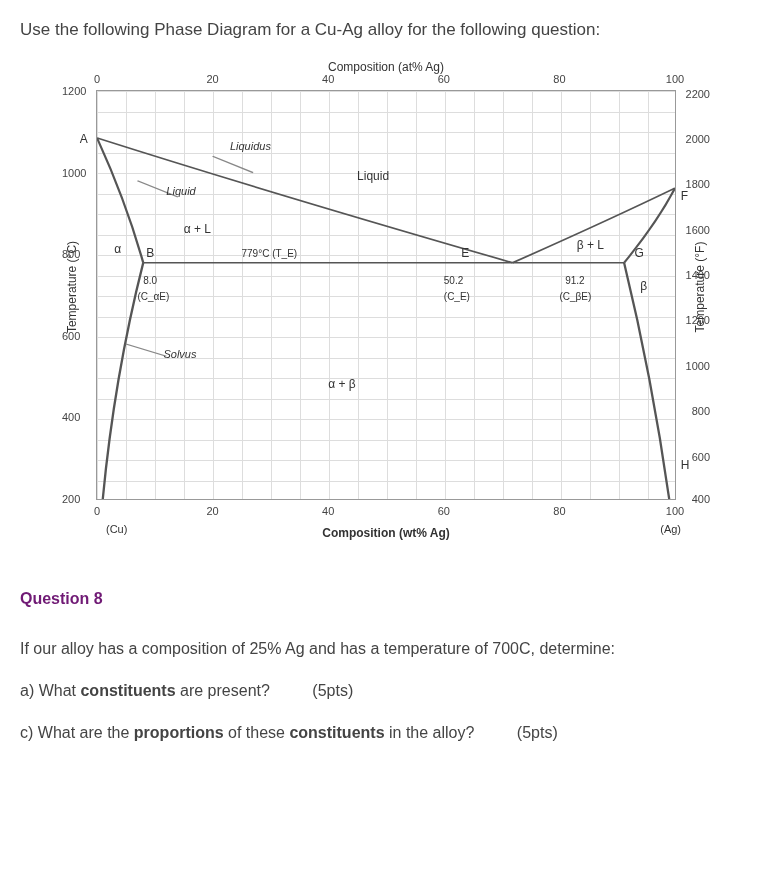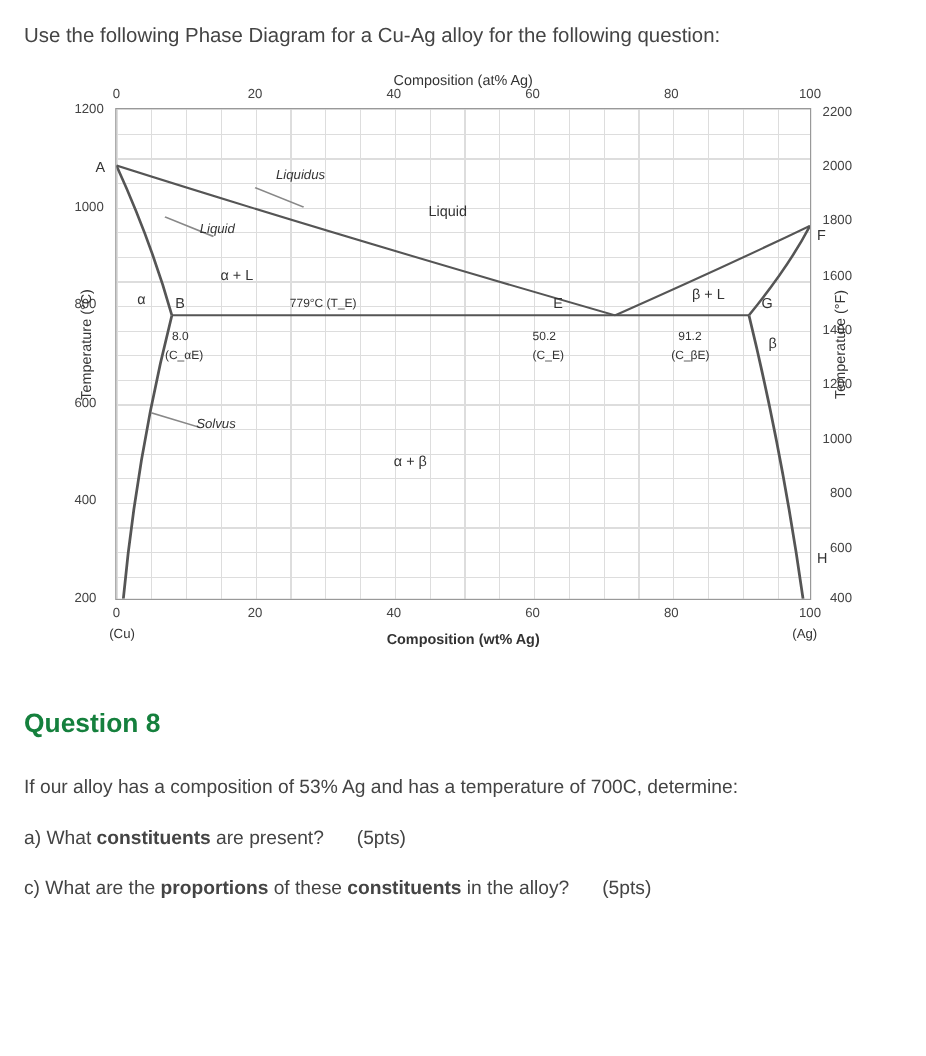--- a/index.html
+++ b/index.html
@@ -39,25 +39,25 @@
     }
     .tick-top { top: -18px; transform: translateX(-50%); }
     .tick-bottom { bottom: -18px; transform: translateX(-50%); }
     .tick-left { left: -35px; transform: translateY(-50%); }
     .tick-right { right: -35px; transform: translateY(-50%); }
     .curve-label { position: absolute; font-size: 11px; font-style: italic; color: #333; }
     .region-label { position: absolute; font-size: 12px; color: #333; }
     .point-label { position: absolute; font-size: 10px; color: #333; }
     svg.curves { position: absolute; left: 0; top: 0; width: 100%; height: 100%; }
     .corner-label { position: absolute; font-size: 11px; }
-    .question-title { font-size: 22px; color: #15803d; margin: 50px 0 25px; }
+    .question-title { font-size: 16px; color: #701a75; margin: 50px 0 25px; }
     .question-body { font-size: 16px; line-height: 2; color: #444; }
     .question-body p { margin-bottom: 10px; }
     b { font-weight: bold; margin-top: 18px; }
-    .pts { margin-left: 23px; text-align: right; }
+    .pts { margin-left: 38px; text-align: right; }
   </style>
 </head>
 <body>
 
 <p class="intro">Use the following Phase Diagram for a Cu-Ag alloy for the following question:</p>
 
 <div class="diagram-container">
   <div class="axis-label-top">Composition (at% Ag)</div>
 
   <div class="plot-area">
@@ -135,28 +135,28 @@
     <span class="point-label" style="left:81%; top:45%">91.2</span>
     <span class="point-label" style="left:80%; top:49%">(C_βE)</span>
     <span class="curve-label" style="left:11.5%; top:63%">Solvus</span>
     <span class="region-label" style="left:40%; top:70%">α + β</span>
     <span class="region-label" style="left:101%; top:90%">H</span>
   </div>
 
   <div class="axis-label-left">Temperature (°C)</div>
   <div class="axis-label-right">Temperature (°F)</div>
   <div class="axis-label-bottom">Composition (wt% Ag)</div>
-  <span class="corner-label" style="position:absolute; left:55px; bottom:5px">(Cu)</span>
+  <span class="corner-label" style="position:absolute; left:70px; bottom:5px">(Cu)</span>
   <span class="corner-label" style="position:absolute; right:55px; bottom:5px">(Ag)</span>
 </div>
 
 <h2 class="question-title">Question 8</h2>
 
 <div class="question-body">
-  <p>If our alloy has a composition of 53% Ag and has a temperature of 700C, determine:</p>
+  <p>If our alloy has a composition of 25% Ag and has a temperature of 700C, determine:</p>
   <p>
     <span>a) What </span><b>constituents</b><span> are present?</span>
     <span class="pts">(5pts)</span>
   </p>
   <p>
     <span>c) What are the </span><b>proportions</b><span>  of these </span><b>constituents</b><span> in the alloy?</span>
     <span class="pts">(5pts)</span>
   </p>
 </div>
 

